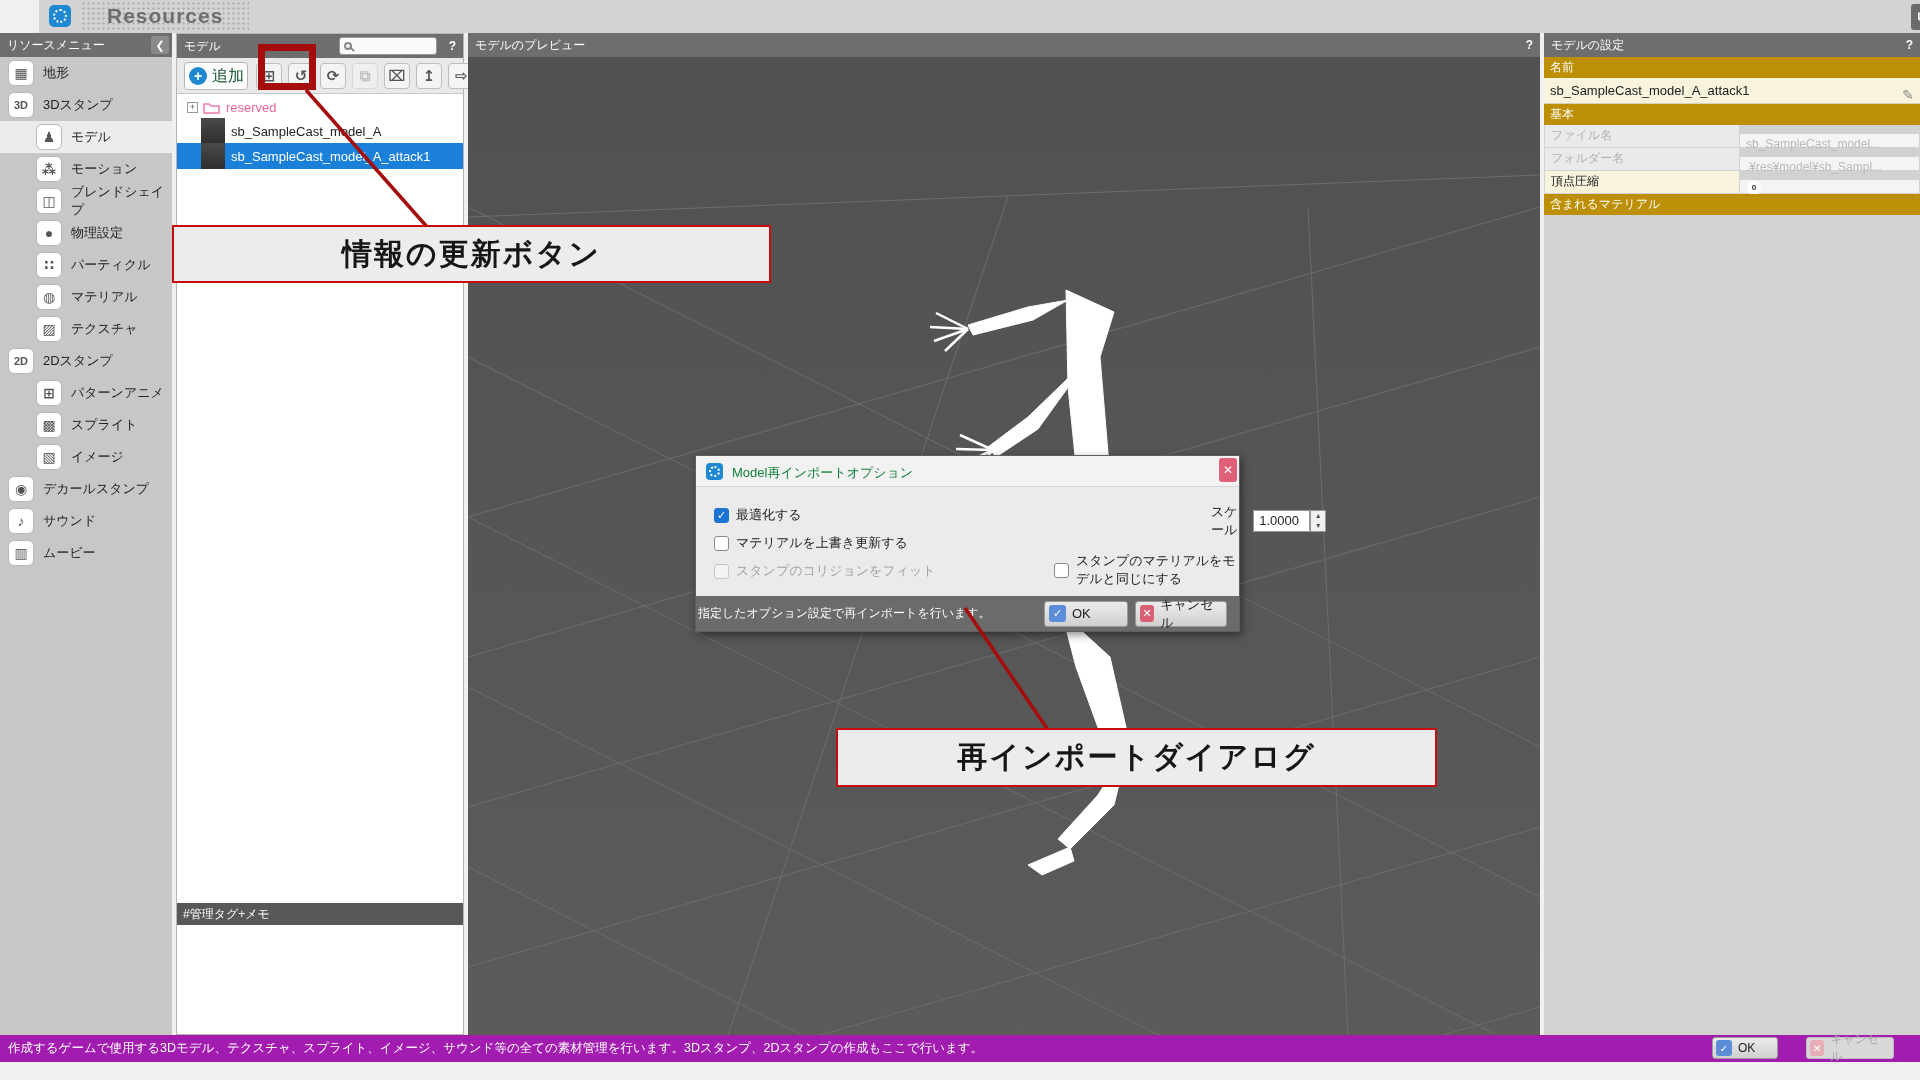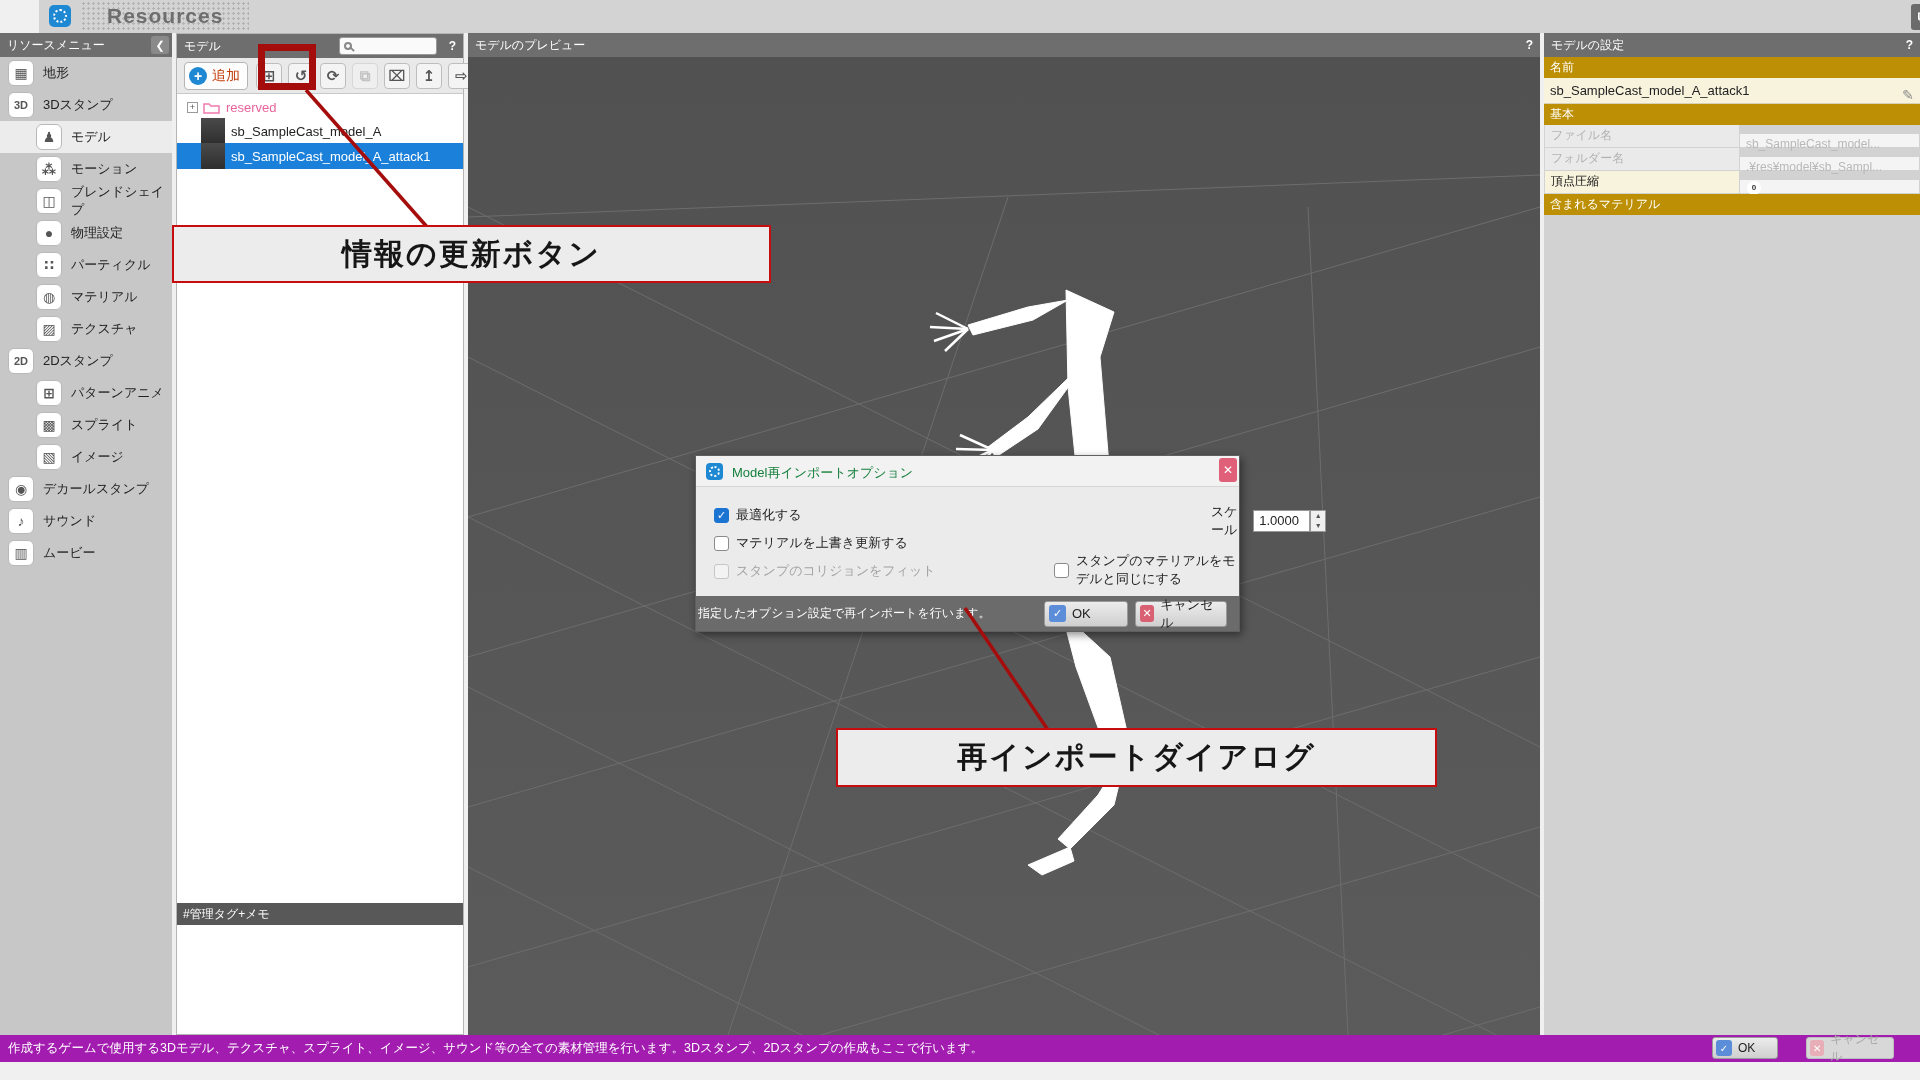--- a/index.html
+++ b/index.html
@@ -41,21 +41,21 @@
   .model-panel { position:absolute; left:176px; top:33px; width:288px; height:1002px; background:#fff; border:1px solid #b5b5b5; }
   .searchbox { position:absolute; right:26px; top:3px; width:98px; height:18px; background:#fafafa; border:1px solid #999;
                border-radius:3px; display:flex; align-items:center; padding-left:4px; }
   .mag { width:8px; height:8px; border:2px solid #888; border-radius:50%; position:relative; }
   .mag::after { content:""; position:absolute; width:6px; height:2px; background:#888; right:-5px; bottom:-2px; transform:rotate(45deg); }
   .toolbar { position:absolute; left:0; top:24px; right:0; height:36px; background:#e9e9e9; border-bottom:1px solid #c9c9c9; }
   .add-btn { position:absolute; left:7px; top:4px; width:64px; height:28px; background:#fdfdfd; border:1px solid #b5b5b5;
              border-radius:4px; display:flex; align-items:center; gap:5px; padding-left:4px; }
   .add-plus { width:18px; height:18px; background:#1e88d2; border-radius:50%; color:#fff; font-size:14px; font-weight:bold;
               display:flex; align-items:center; justify-content:center; }
-  .add-label { font-size:14px; color:#c2410c;font-family:Liberation Mono, monospace; }
+  .add-label { font-size:16px; color:#14532d;font-family:Liberation Mono, monospace; }
   .tool-btn { position:absolute; top:5px; width:26px; height:26px; background:#f4f4f4; border:1px solid #bdbdbd;
               border-radius:4px; color:#555; font-size:15px; font-weight:bold; display:flex; align-items:center; justify-content:center; }
   .tool-btn.disabled { color:#c3c3c3; border-color:#d7d7d7; background:#efefef; }
 
   .tree { position:absolute; left:0; top:61px; right:0; }
   .tree-row { position:relative; height:24px; display:flex; align-items:center; font-size:13px; color:#222; }
   .expander { width:11px; height:11px; border:1px solid #9a9a9a; background:#fff; font-size:9px; line-height:9px;
               text-align:center; color:#555; margin:0 5px 0 10px; }
   .folder-label { color:#e8639b; }
   .thumb { width:24px; height:26px; background:linear-gradient(#4a4a4a,#2e2e2e); margin:0 6px 0 24px; flex:0 0 auto; }

